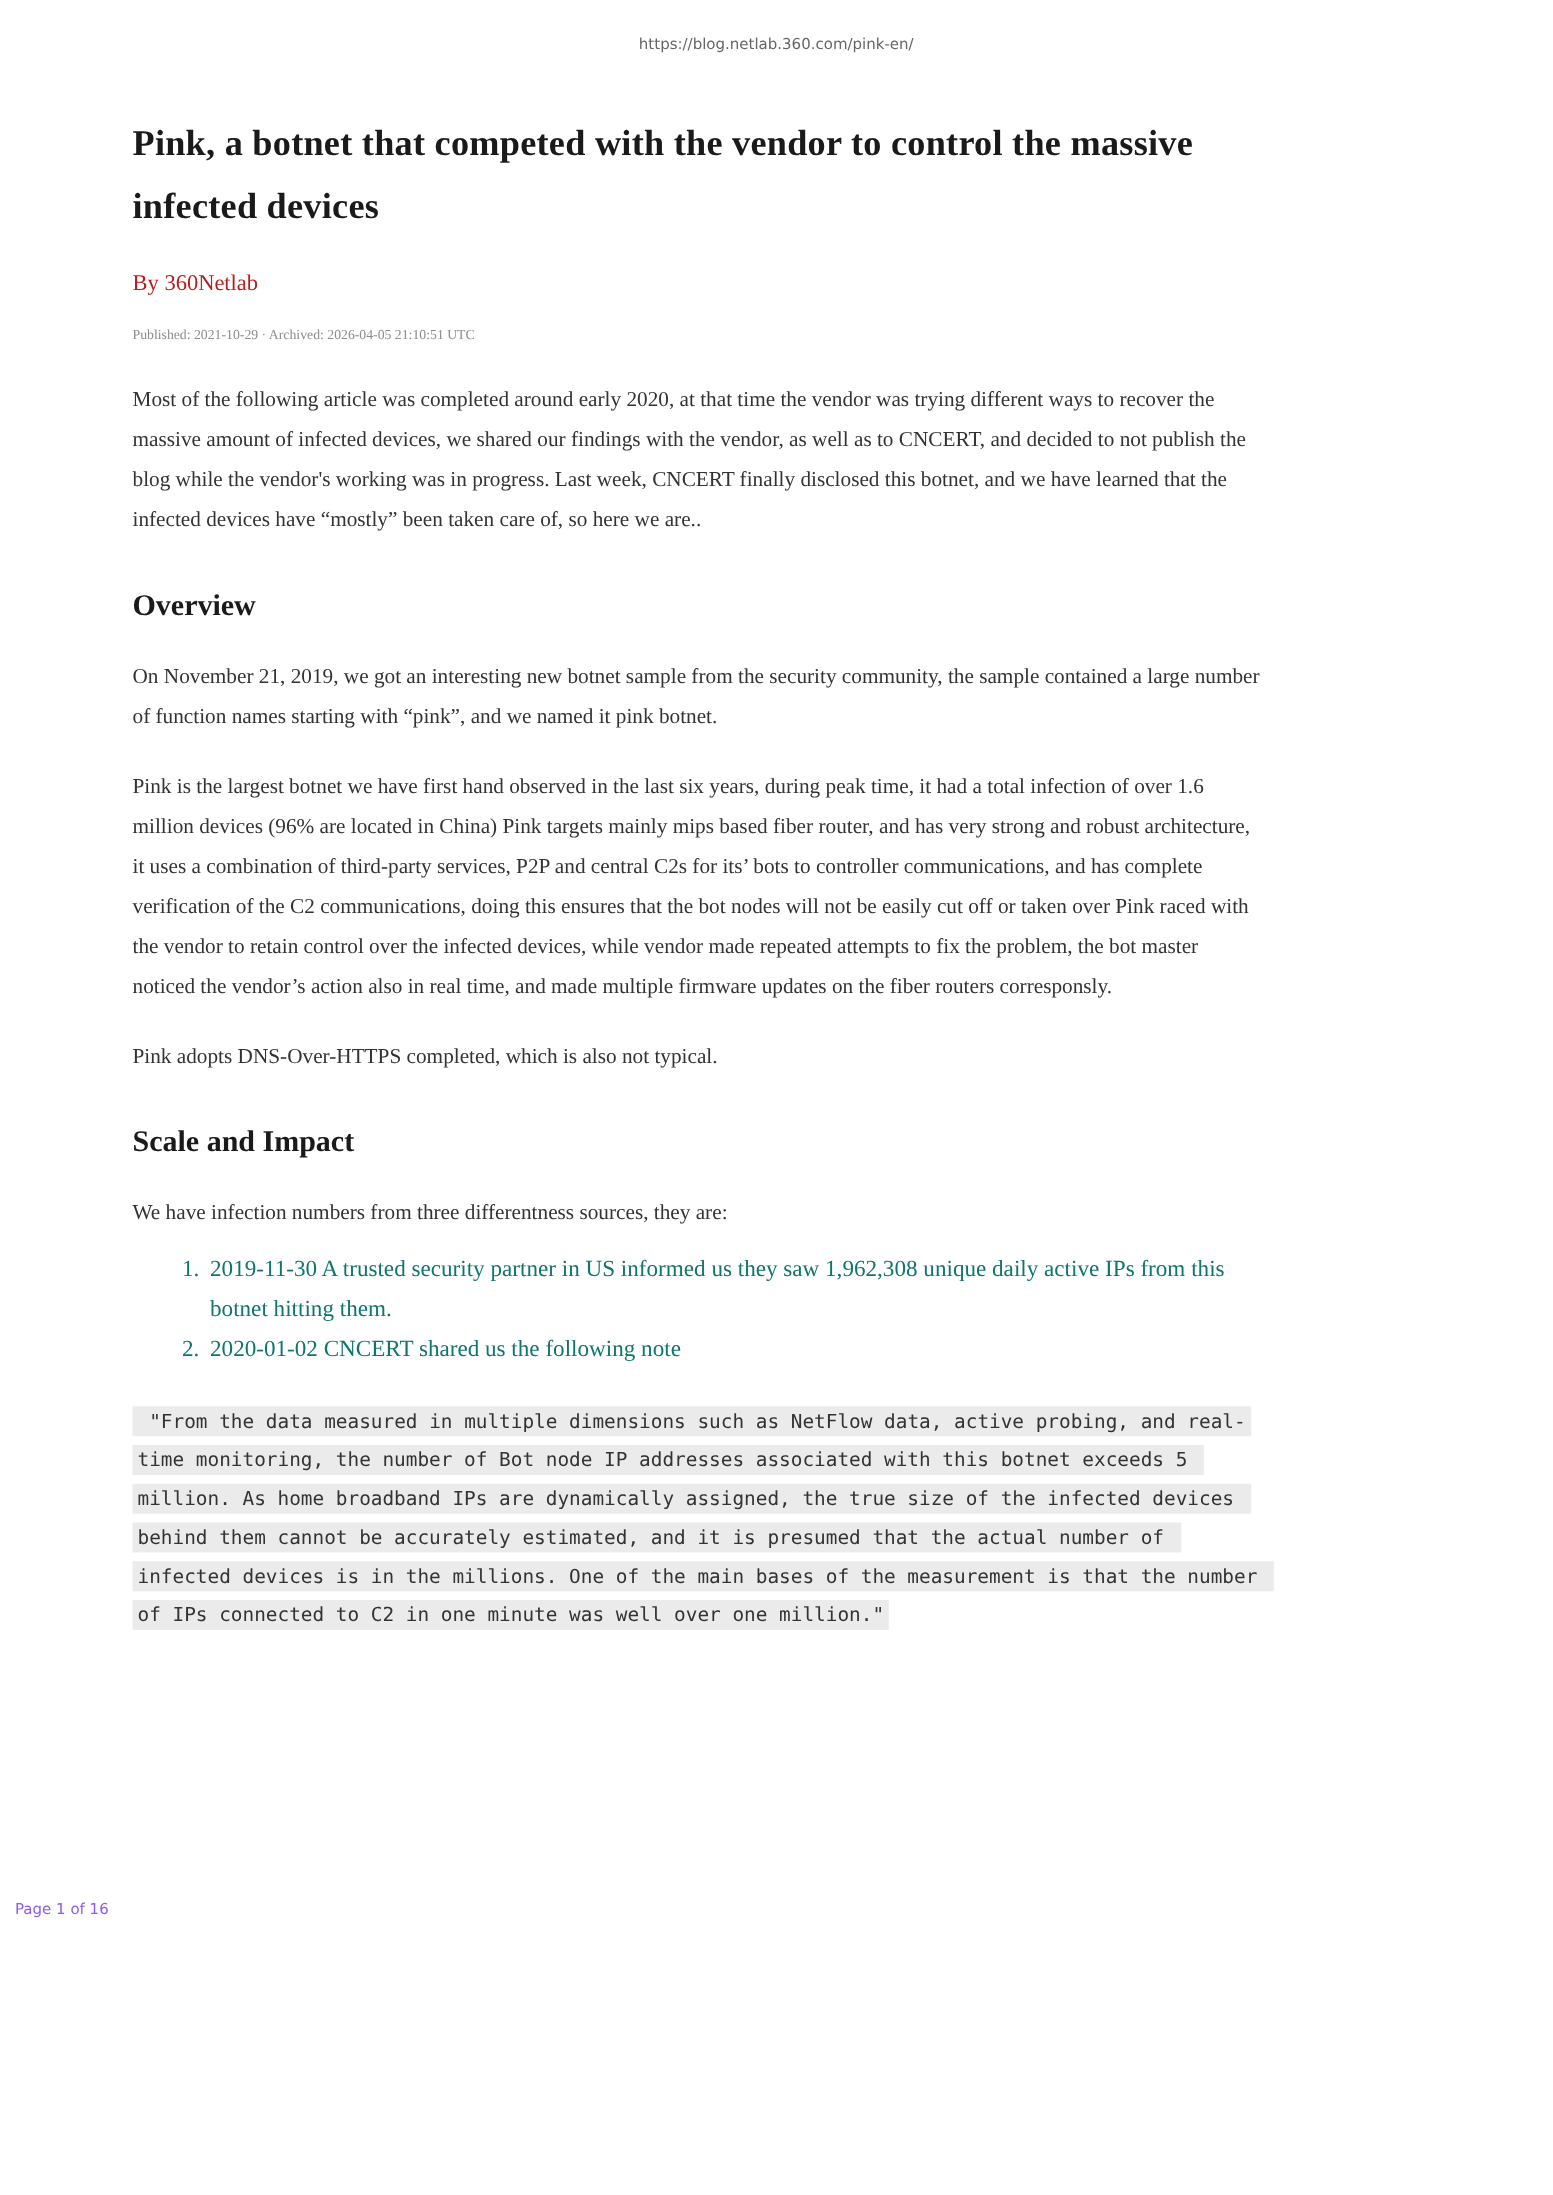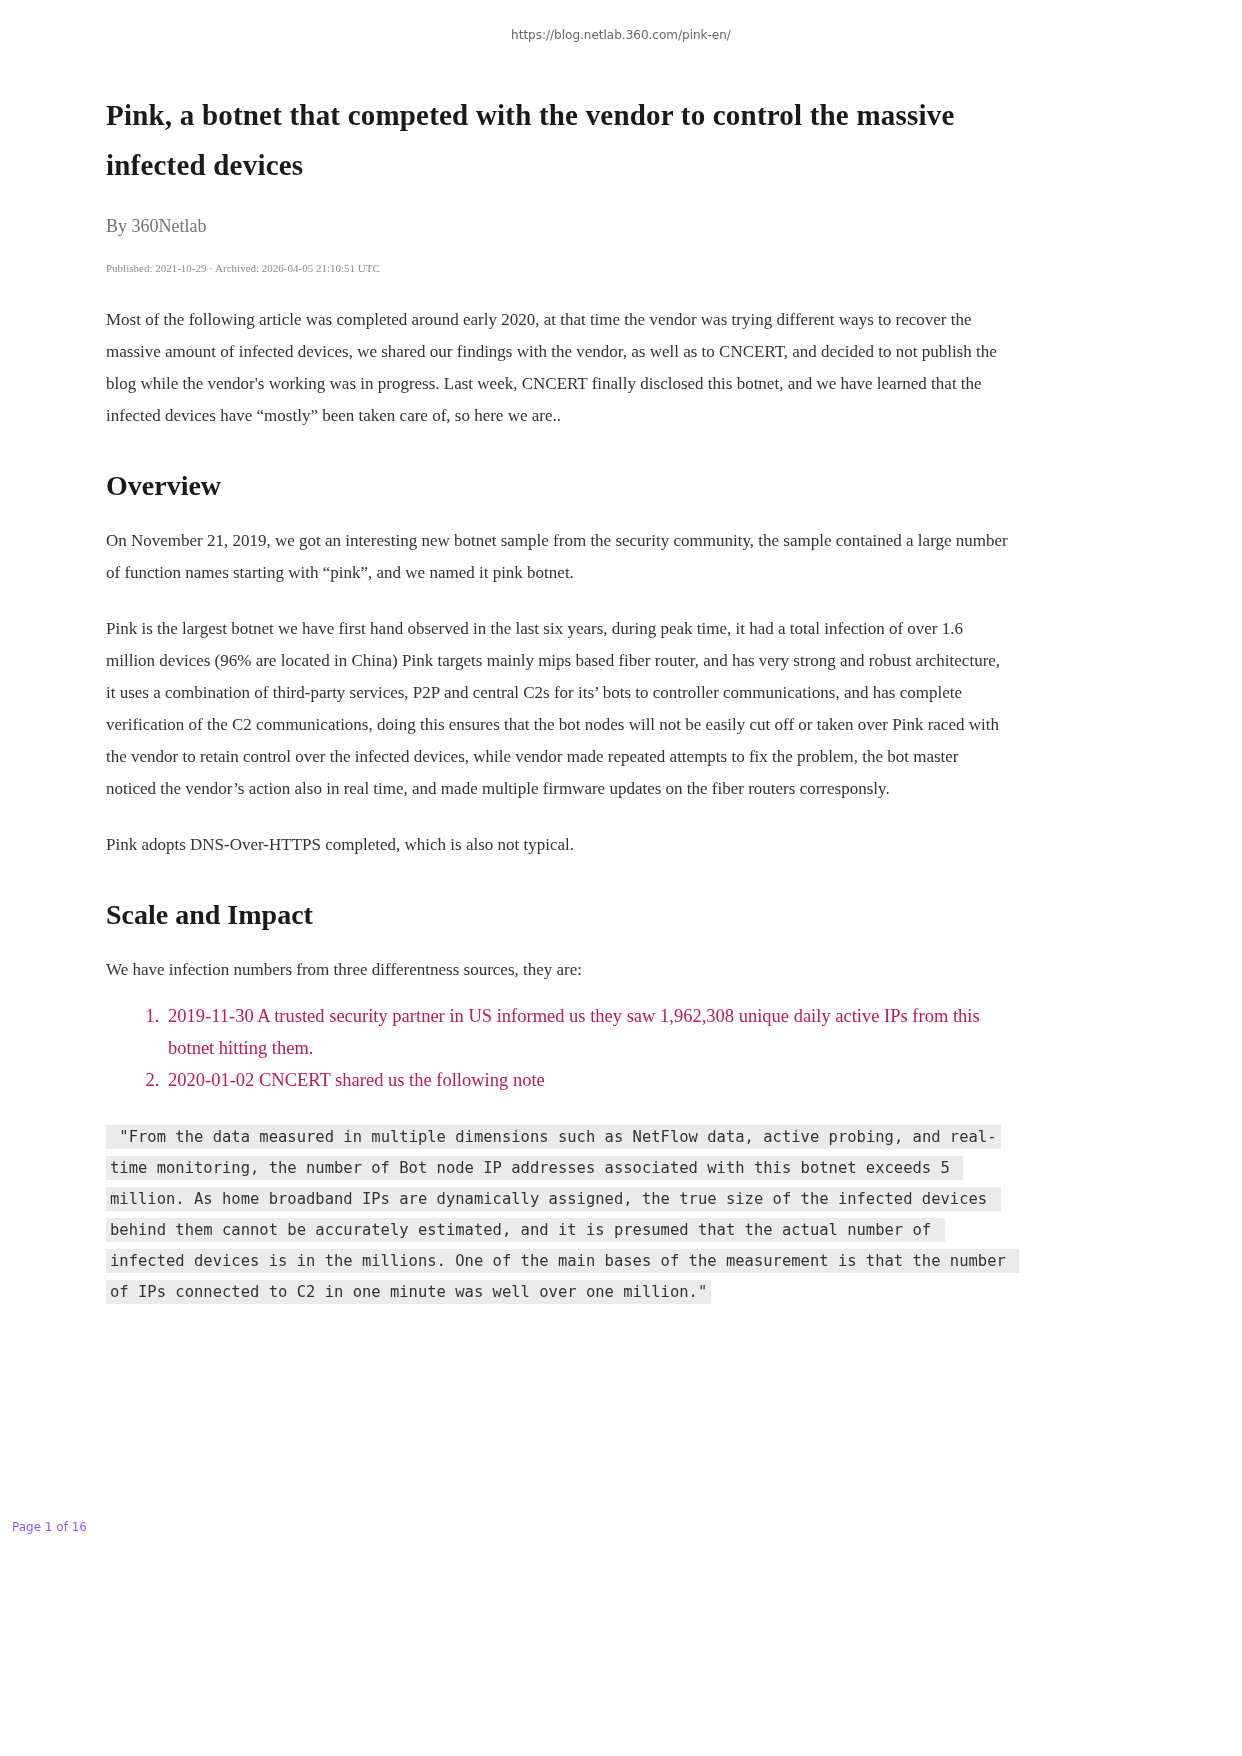--- a/index.html
+++ b/index.html
@@ -48,47 +48,47 @@
     font-size: 29px;
     font-weight: bold;
     line-height: 50px;
     color: #1a1a1a;
     letter-spacing: 0.2px;
   }
   p.byline {
     margin: 24px 0 0 0;
     font-size: 18px;
     line-height: 25px;
-    color: #737373;
+    color: #b91c1c;
   }
   p.meta {
     margin: 18px 0 0 0;
     font-size: 11px;
     line-height: 23px;
     color: #8c8c8c;
   }
   p.body-para {
     margin: 24px 0 0 0;
     font-size: 17px;
     line-height: 32px;
     color: #333333;
   }
   h2.section-heading {
     margin: 38px 0 0 0;
-    font-size: 28px;
+    font-size: 24px;
     font-weight: bold;
     line-height: 31px;
     color: #1a1a1a;
   }
   ol.sources {
     margin: 14px 0 0 0;
     padding-left: 58px;
     font-size: 18.5px;
     line-height: 32px;
-    color: #be185d;
+    color: #0f766e;
   }
   ol.sources li {
     margin: 0;
     padding-left: 4px;
   }
   .quote-block {
     margin: 26px 0 0 0;
     width: 905px;
     font-family: "DejaVu Sans Mono", monospace;
     font-size: 15.5px;

